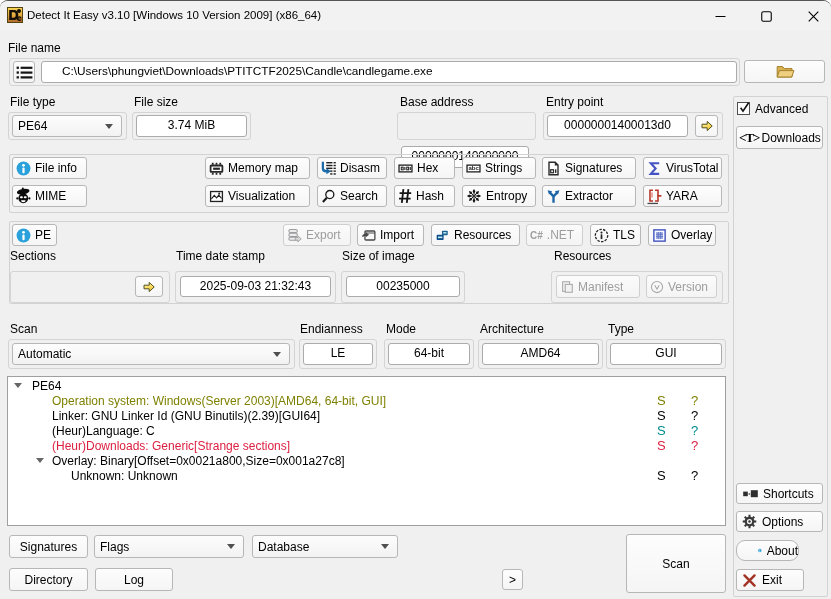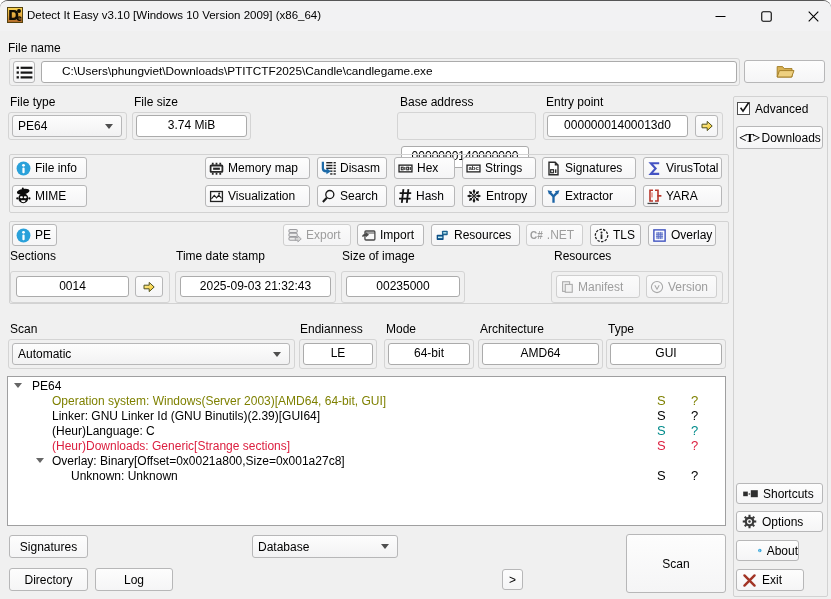--- a/index.html
+++ b/index.html
@@ -353,21 +353,20 @@
     </svg>
     Overlay
   </div>
 
   <div class="lbl" style="left:10px;top:248px;">Sections</div>
   <div class="lbl" style="left:176px;top:248px;">Time date stamp</div>
   <div class="lbl" style="left:342px;top:248px;">Size of image</div>
   <div class="lbl" style="left:554px;top:248px;">Resources</div>
 
   <div class="sub" style="left:10px;top:270px;width:160px;height:32px;"></div>
-  <div class="inp" style="left:16px;top:275px;width:113px;height:21px;">0014</div>
   <div class="btn" style="left:135px;top:275px;width:28px;height:21px;">
     <svg width="12" height="12" viewBox="0 0 12 12">
         <path d="M1,4.2 H6.2 V1.4 L11.2,6 L6.2,10.6 V7.8 H1 Z" fill="url(#yg1)" stroke="#51511c" stroke-width="1"></path>
       </svg>
   </div>
   <div class="sub" style="left:175px;top:270px;width:161px;height:32px;"></div>
   <div class="inp" style="left:180px;top:275px;width:151px;height:21px;">2025-09-03 21:32:43</div>
   <div class="sub" style="left:341px;top:270px;width:124px;height:32px;"></div>
   <div class="inp" style="left:346px;top:275px;width:114px;height:21px;">00235000</div>
   <div class="sub" style="left:551px;top:270px;width:172px;height:32px;"></div>
@@ -417,20 +416,21 @@
   <div class="trow sq" style="left:657px;top:407px;">S</div>
     <div class="trow sq" style="left:691px;top:407px;">?</div>
   <div class="trow sq" style="left:657px;top:422px;color:#008b8b;">S</div>
     <div class="trow sq" style="left:691px;top:422px;color:#008b8b;">?</div>
   <div class="trow sq" style="left:657px;top:437px;color:#dc2040;">S</div>
     <div class="trow sq" style="left:691px;top:437px;color:#dc2040;">?</div>
   <div class="trow sq" style="left:657px;top:467px;">S</div>
     <div class="trow sq" style="left:691px;top:467px;">?</div>
 
   <div class="btn" style="left:9px;top:534px;width:79px;height:23px;">Signatures</div>
+  <div class="combo" style="left:94px;top:534px;width:150px;height:23px;">Flags<span class="arr"></span></div>
   <div class="combo" style="left:252px;top:534px;width:146px;height:23px;">Database<span class="arr"></span></div>
   <div class="btn" style="left:9px;top:567px;width:79px;height:23px;">Directory</div>
   <div class="btn" style="left:95px;top:567px;width:78px;height:23px;">Log</div>
   <div class="btn" style="left:502px;top:568px;width:21px;height:21px;">&gt;</div>
   <div class="btn" style="left:626px;top:533px;width:100px;height:59px;">Scan</div>
 
   <div class="btn" style="left:736px;top:482px;width:87px;height:21px;justify-content:flex-start;padding-left:5px;">
     <svg width="16" height="14" viewBox="0 0 16 14">
       <rect x="1.2" y="4.6" width="4.6" height="4.6" fill="#2e2e2e"></rect>
       <rect x="6.6" y="6.4" width="1.6" height="1.2" fill="#2e2e2e"></rect>
@@ -449,21 +449,21 @@
         <rect x="6.9" y="0.8" width="2.2" height="2.4" transform="rotate(225 8 8)"></rect>
         <rect x="6.9" y="0.8" width="2.2" height="2.4" transform="rotate(270 8 8)"></rect>
         <rect x="6.9" y="0.8" width="2.2" height="2.4" transform="rotate(315 8 8)"></rect>
       </g>
       <circle cx="8" cy="8" r="5.2" fill="#383838"></circle>
       <circle cx="8" cy="8" r="2.8" fill="#f2f2f2"></circle>
       <circle cx="8" cy="8" r="1.3" fill="#383838"></circle>
     </svg>
     Options
   </div>
-  <div class="btn" style="left:736px;top:539px;width:63px;height:21px;justify-content:flex-start;padding-left:21px;">
+  <div class="btn" style="left:736px;top:539px;width:63px;height:21px;justify-content:flex-start;padding-left:21px;border-radius:9px;">
     <svg width="15" height="15" viewBox="0 0 16 16">
         <circle cx="8" cy="8" r="7.4" fill="#2aa1da"></circle>
         <circle cx="8" cy="4.6" r="1.5" fill="#fff"></circle>
         <rect x="6.8" y="7" width="2.4" height="6" rx="1" fill="#fff"></rect>
       </svg>
     About
   </div>
   <div class="btn" style="left:736px;top:568px;width:68px;height:22px;justify-content:flex-start;padding-left:5px;">
     <svg width="15" height="15" viewBox="0 0 16 16">
         <path d="M2.6,2.6 L13.4,13.4 M13.4,2.6 L2.6,13.4" stroke="#a23425" stroke-width="2.6" stroke-linecap="round"></path>

